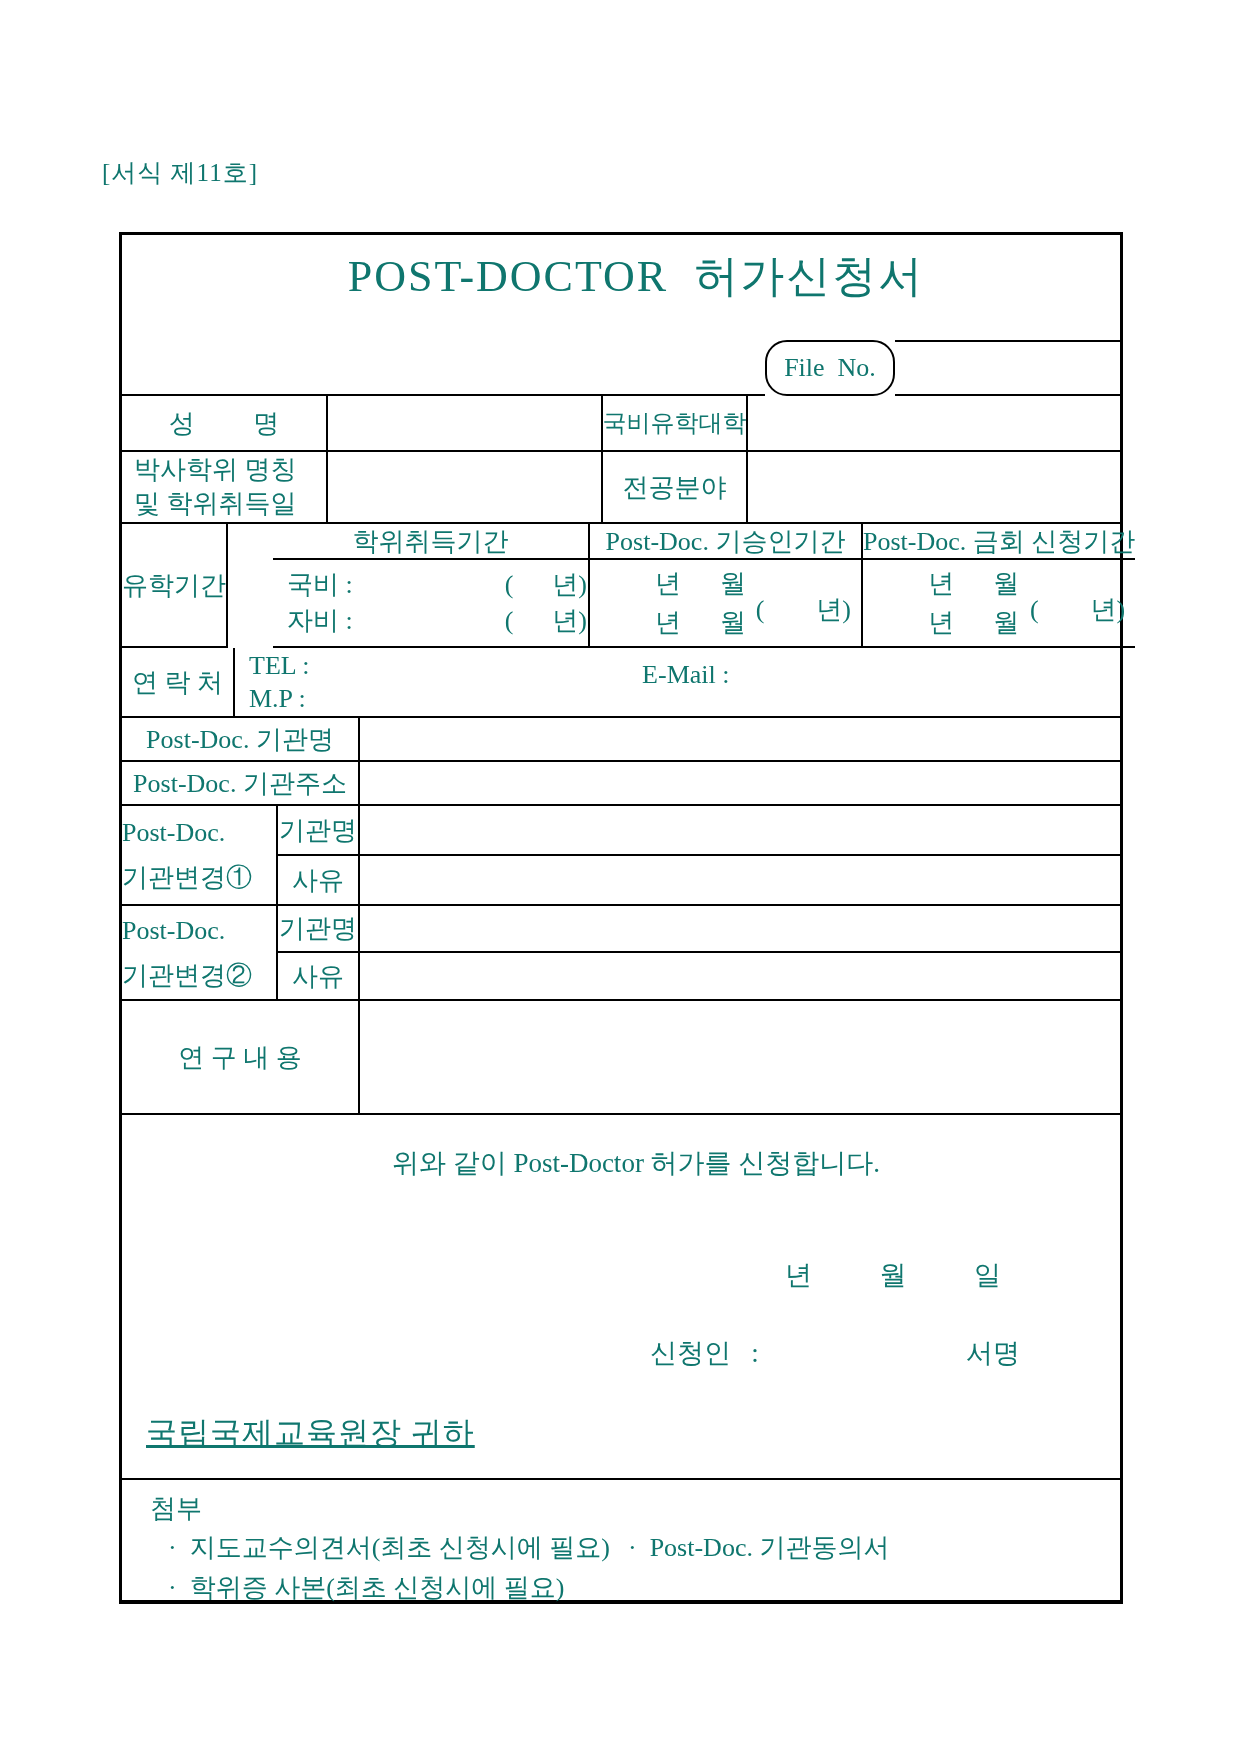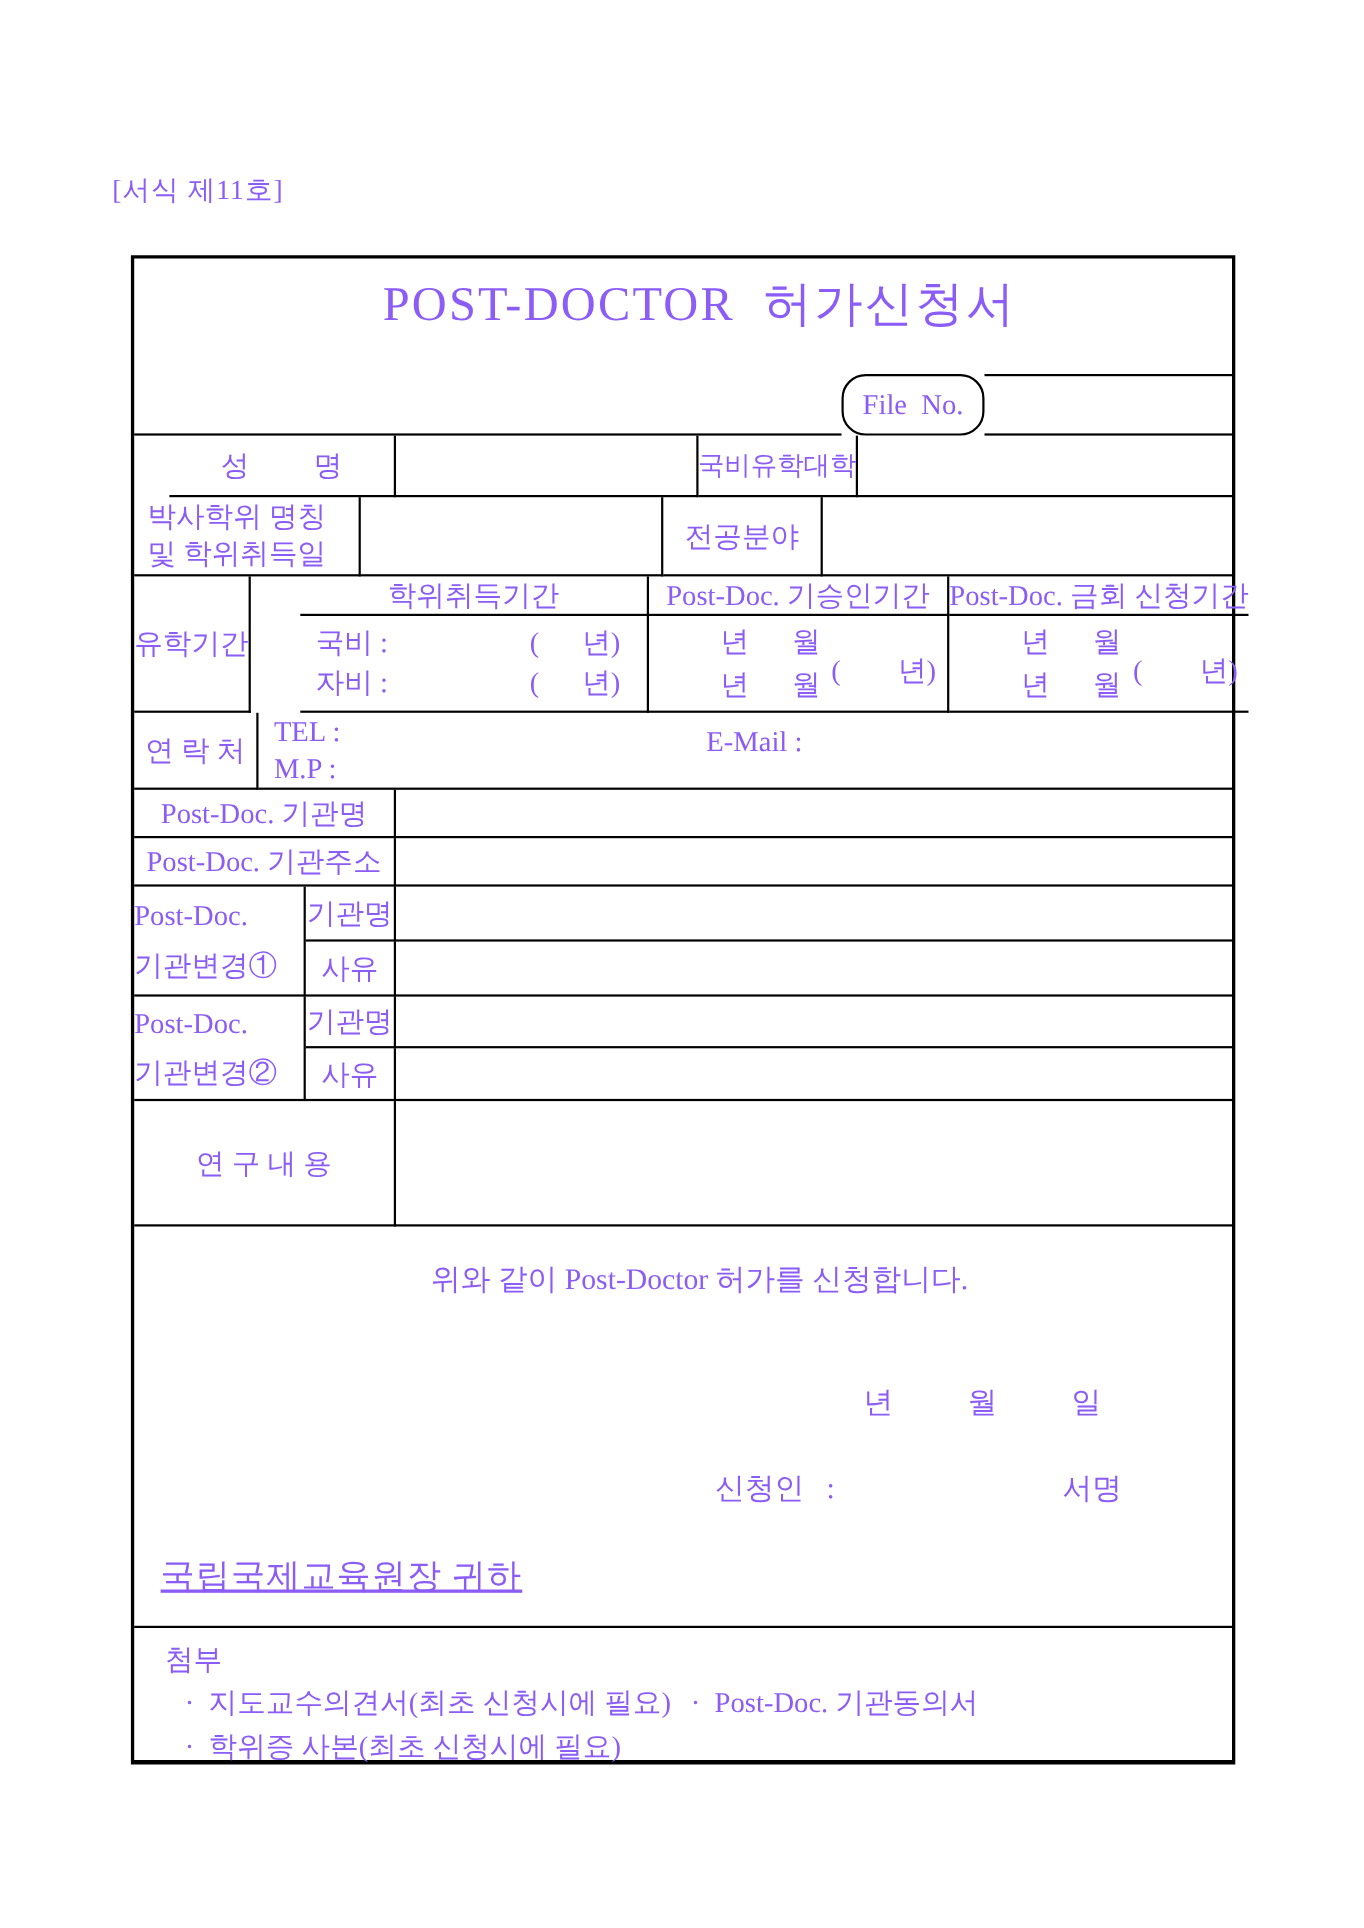--- a/index.html
+++ b/index.html
@@ -1,21 +1,21 @@
 <!DOCTYPE html>
 <html><head>
 <meta charset="utf-8">
 <style>
   html,body{margin:0;padding:0;background:#ffffff;}
   .page{
     position:relative;
     width:1132px;height:1753px;
     background:#ffffff;
     font-family:"Liberation Serif","DejaVu Serif",serif;
-    color:#8b5cf6;
+    color:#0f766e;
   }
   .pre{white-space:pre;}
   .form-code{
     position:absolute;left:102px;top:156px;
     font-size:25px;letter-spacing:1px;
   }
   .box{
     position:absolute;left:119px;top:232px;
     width:1004px;height:1372px;
     border:3px solid #000;border-bottom-width:4px;
@@ -27,21 +27,21 @@
   .bb{border-bottom:2px solid #000;}
   .bl{border-left:2px solid #000;border-radius:22px;}
   .bt{border-top:2px solid #000;}
   .center{justify-content:center;text-align:center;}
   .col{flex-direction:column;justify-content:center;align-items:flex-start;}
   .colwrap{display:flex;flex-direction:column;flex:1;box-sizing:border-box;}
   .grow{flex:1;}
   
   .r0{height:105px;align-items:flex-start;justify-content:center;}
   .r1{height:56px;}
-  .r2{height:56px;padding-left:32px;}
+  .r2{height:56px;}
   .r3{height:72px;}
   .r4{height:124px;}
   .sub-h{height:36px;}
   .sub-c{height:88px;}
   .r5{height:70px;}
   .r6{height:44px;}
   .r7{height:44px;}
   .r8{height:100px;}
   .r8 .subrow{height:50px;}
   .r9{height:95px;}
@@ -63,21 +63,21 @@
   .w238{width:238px;}
   .w156{width:156px;}
   .w82{width:82px;}
   .title{
     font-size:44px;letter-spacing:2px;
     margin-top:12px;margin-left:30px;
   }
   .fileno-label{font-size:26px;}
   .deg-label{line-height:34px;padding-left:12px;font-size:26px;}
   .univ-label{font-size:24px;}
-  .fund-line{display:flex;justify-content:space-between;width:100%;padding:0 24px 0 14px;box-sizing:border-box;line-height:36px;}
+  .fund-line{display:flex;justify-content:space-between;width:100%;padding:0 1px 0 14px;box-sizing:border-box;line-height:36px;}
   .ymcell{display:block;}
   .ym-top{position:absolute;left:24%;top:6px;}
   .ym-mid{position:absolute;right:10px;top:32px;}
   .ym-bot{position:absolute;left:24%;bottom:6px;}
   .contact-val{padding-left:14px;line-height:33px;}
   .email{position:absolute;left:46%;top:10px;}
   .chg-label{line-height:45px;text-align:right;}
   
   .stmt-line1{position:absolute;left:0;right:0;top:30px;text-align:center;text-indent:30px;font-size:27px;}
   .stmt-date{position:absolute;left:615px;top:142px;font-size:27px;margin-left:48px;}

